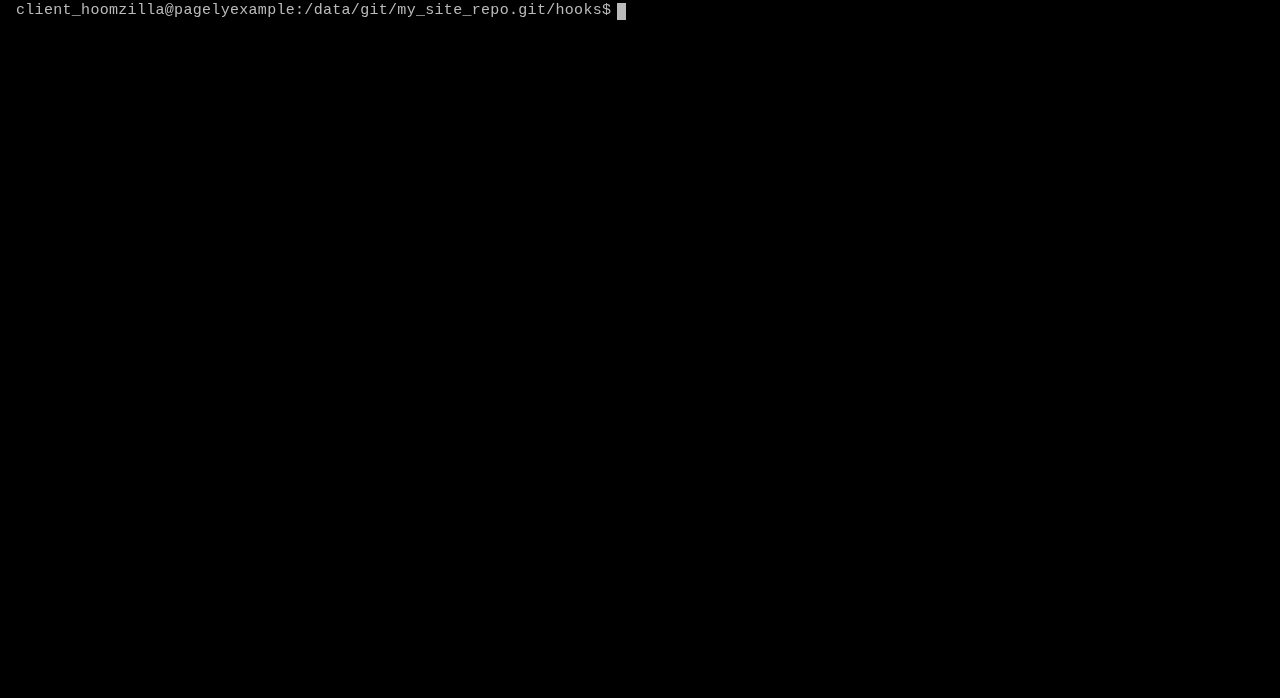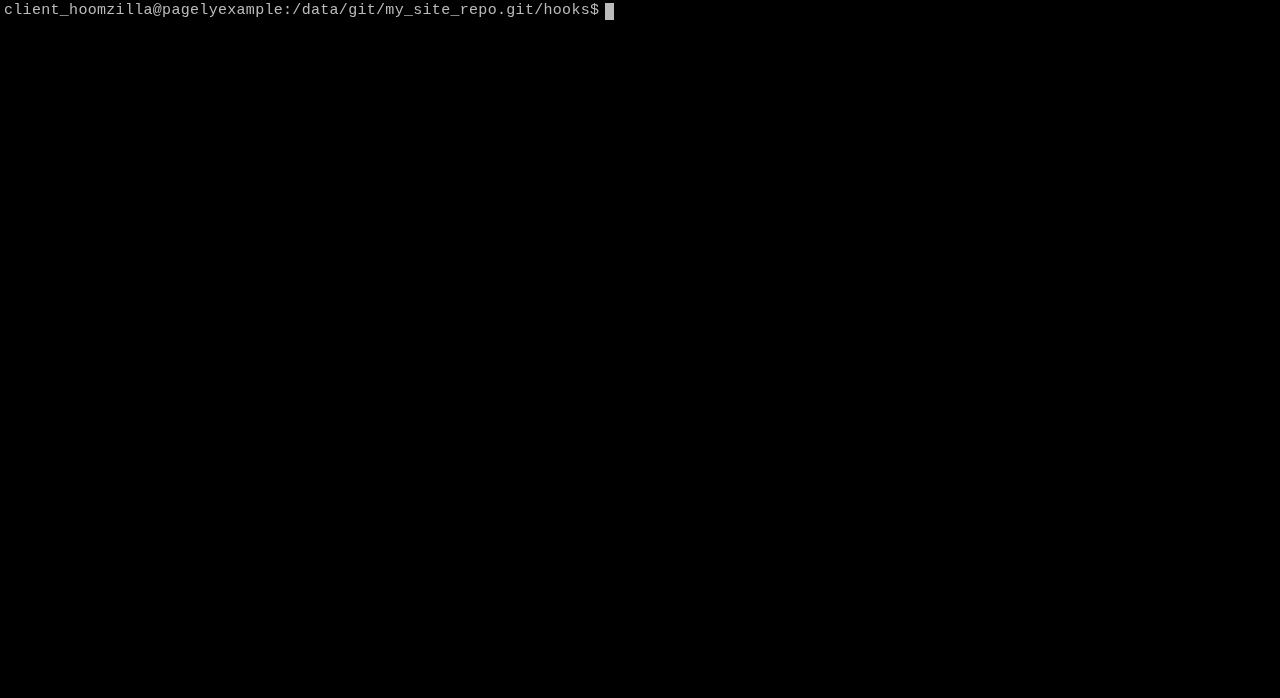--- a/index.html
+++ b/index.html
@@ -19,20 +19,21 @@
       width: 100%;
       height: 100%;
       padding: 2px 4px;
     }
     .prompt-line {
       display: flex;
       align-items: center;
       white-space: pre;
       color: #bbbbbb;
       line-height: 18px;
+      margin-left: 12px;
     }
     .prompt-text {
       letter-spacing: 0.3px;
     }
     .cursor {
       display: inline-block;
       width: 9px;
       height: 17px;
       background-color: #bbbbbb;
       margin-left: 6px;

